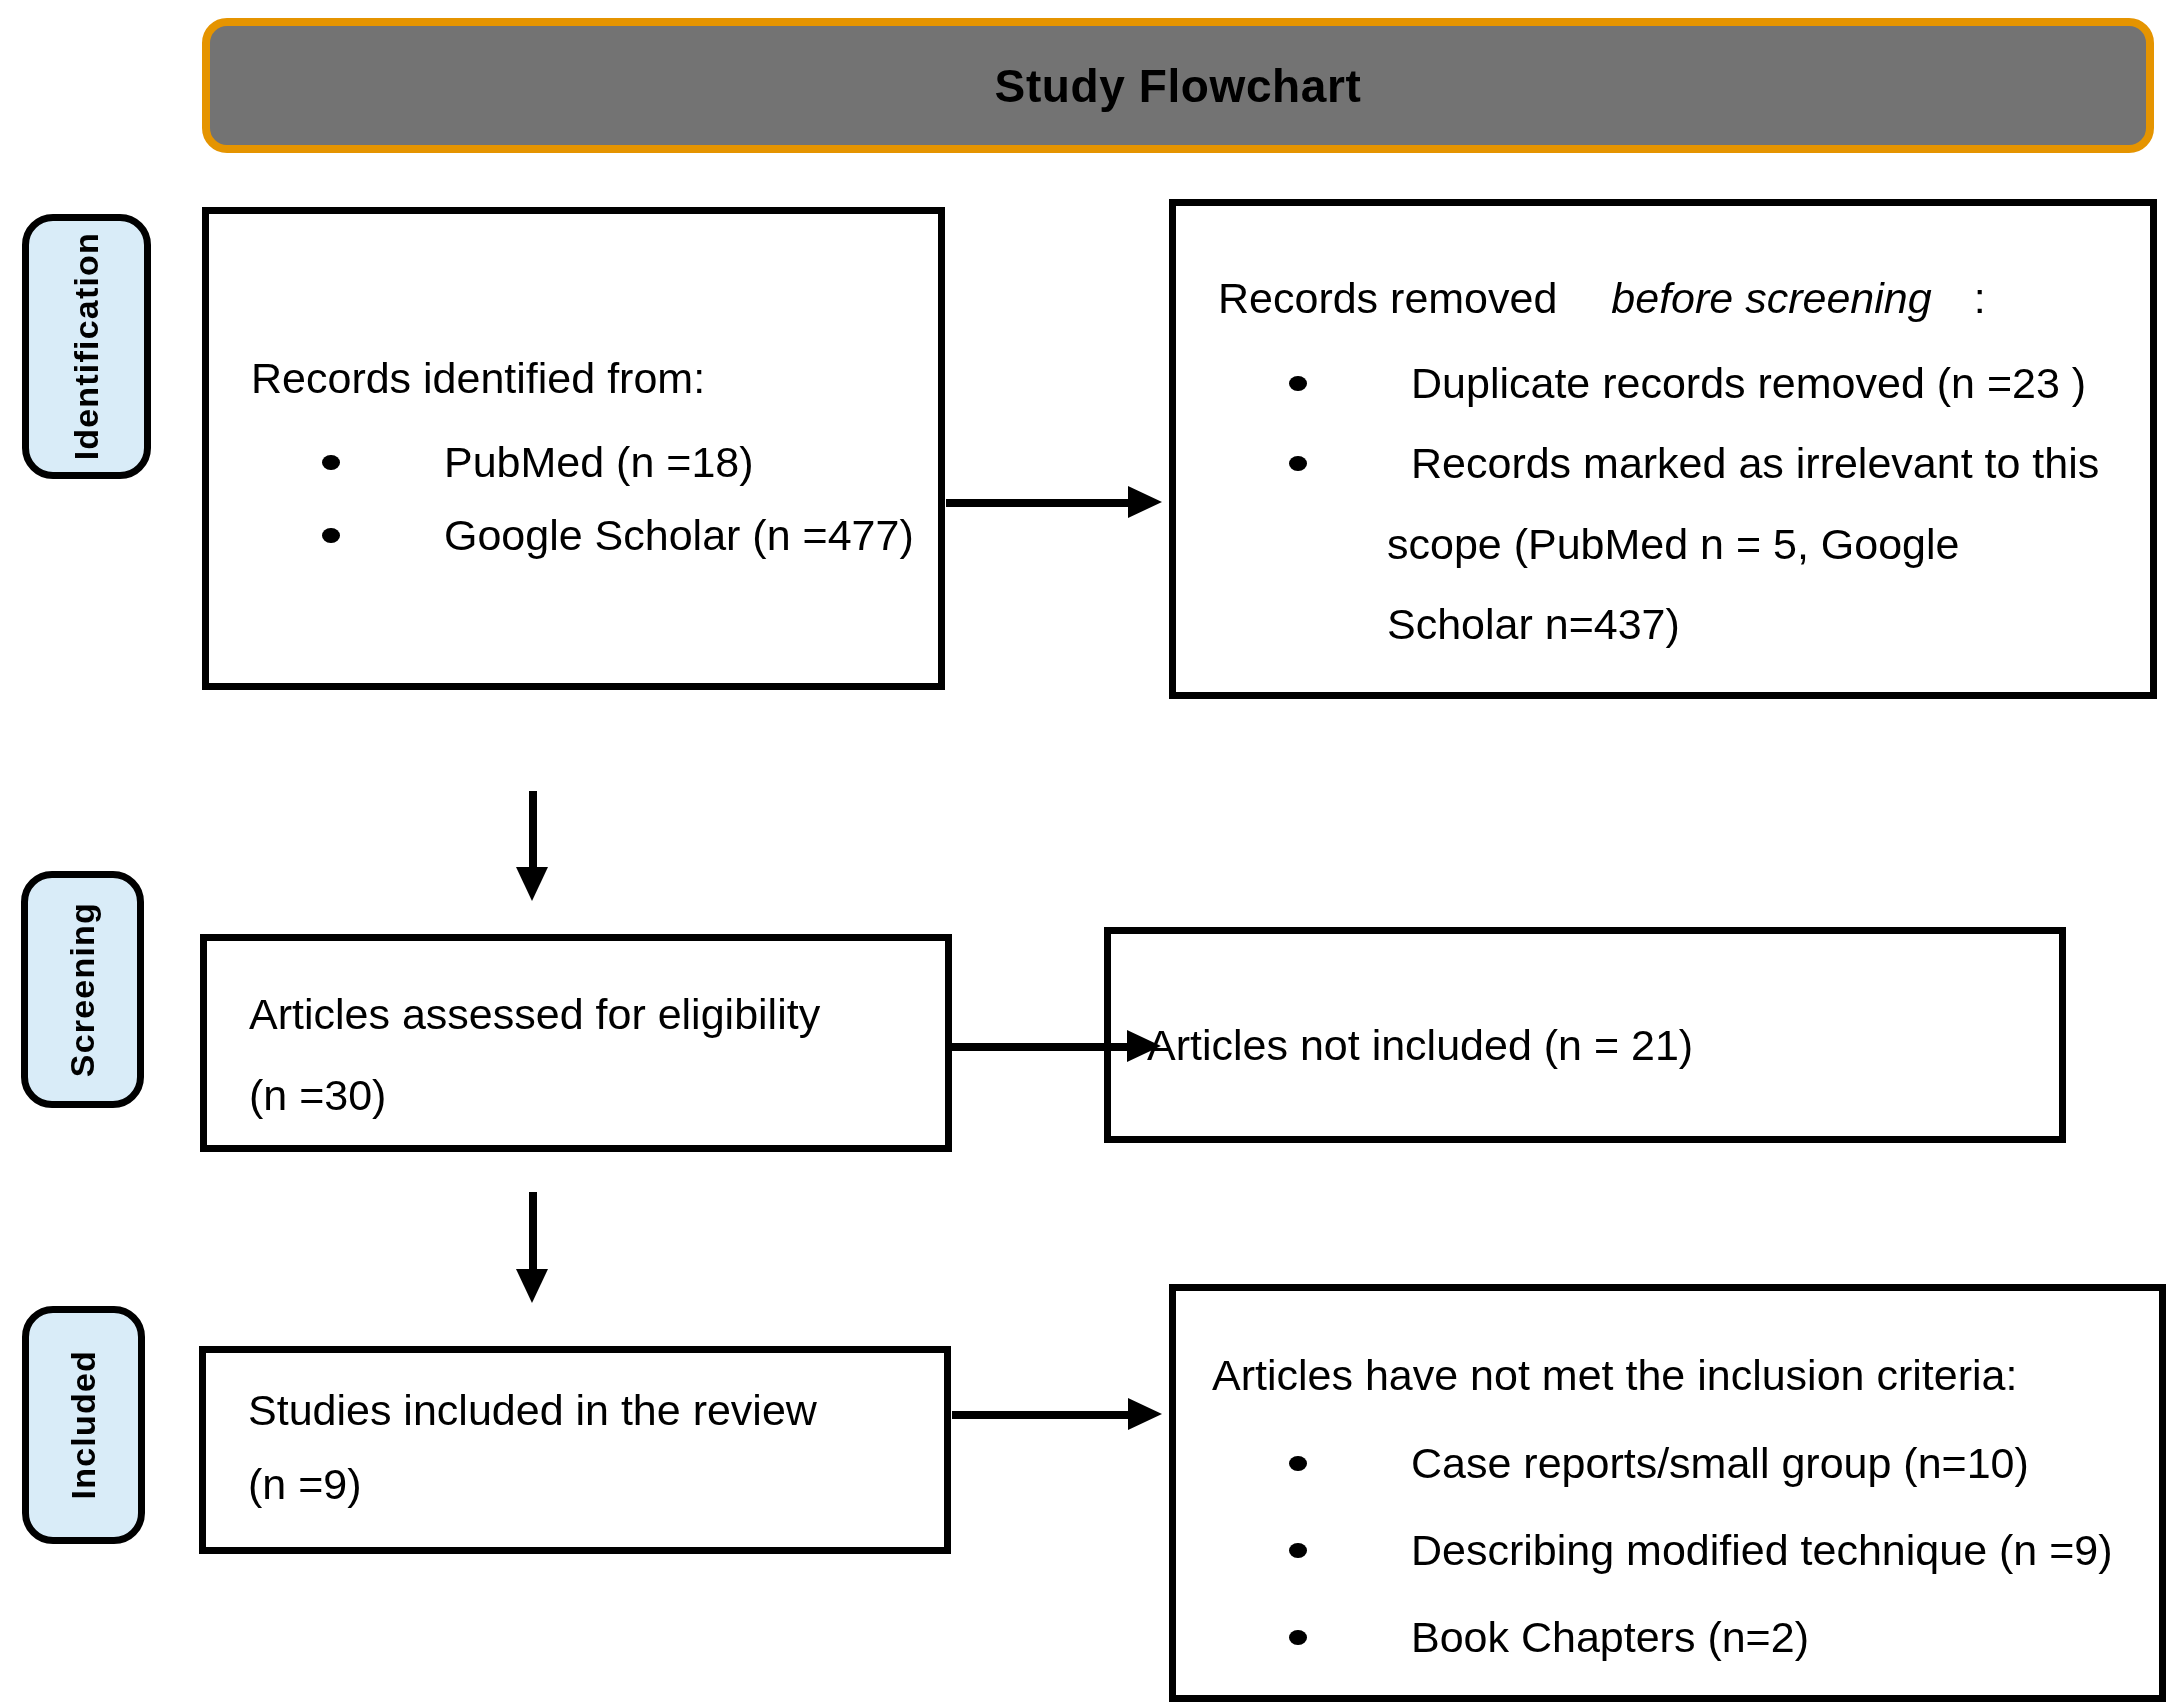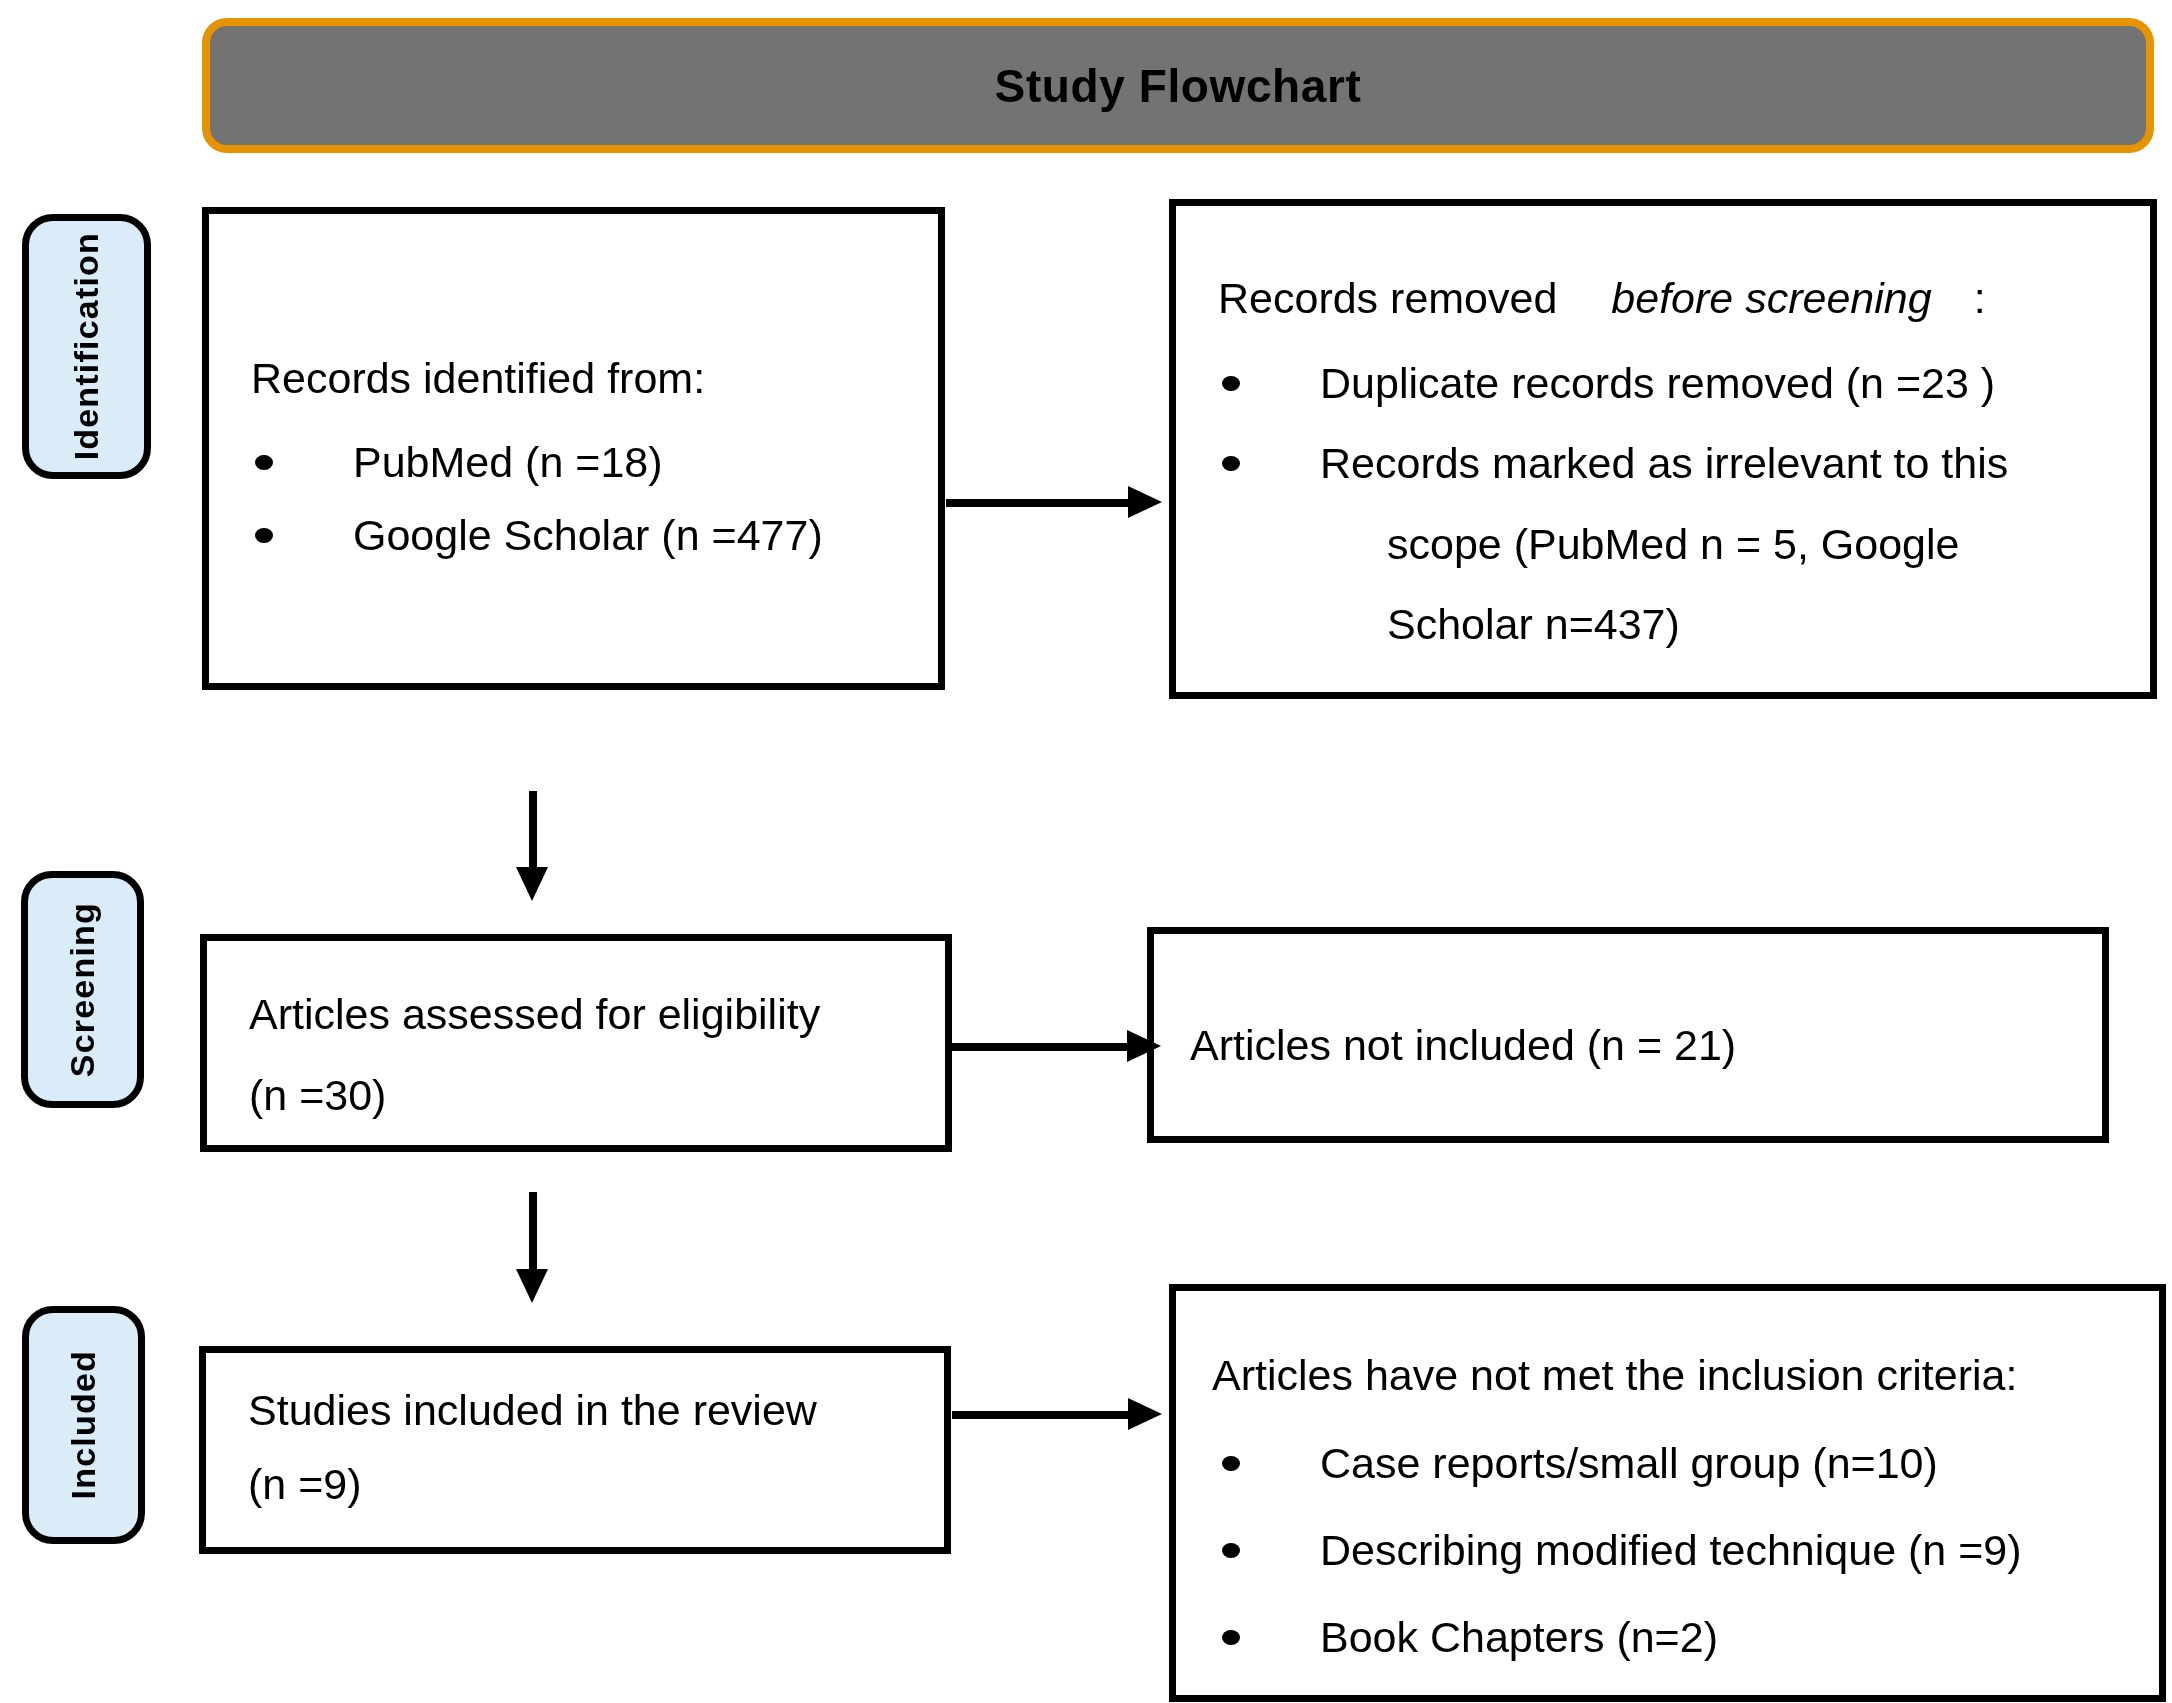--- a/index.html
+++ b/index.html
@@ -50,35 +50,35 @@
 
   
   .fbox {
     position: absolute;
     background: #ffffff;
     border: 7.7px solid #000;
   }
   #box-records-identified  { left: 202px;  top: 207px;  width: 743px; height: 483px; }
   #box-records-removed     { left: 1169px; top: 199px;  width: 988px; height: 500px; }
   #box-articles-assessed   { left: 200px;  top: 934px; width: 752px; height: 218px; }
-  #box-articles-not-included{ left: 1147px; top: 927px; width: 962px; height: 216px; }
+  #box-articles-not-included{ left: 1104px; top: 927px; width: 962px; height: 216px; }
   #box-studies-included    { left: 199px;  top: 1346px; width: 752px; height: 208px; }
   #box-not-met-criteria    { left: 1169px; top: 1284px; width: 997px; height: 418px; }
 
   .line {
     position: absolute;
     left: 0; right: 0;
     height: 59px;
     display: flex; align-items: center;
     font-size: 43px;
     white-space: pre;
   }
   .pad-70 { padding-left: 42px; gap: 42px; }
   .pad-60 { padding-left: 36px; }
-  .bullet-line { padding-left: 46px; }
+  .bullet-line { padding-left: 113px; gap: 24px; }
   .cont-line { padding-left: 211px; }
   .dot {
     flex: 0 0 auto;
     width: 18px; height: 15.4px;
     background: #000;
     border-radius: 50%;
     margin-right: 80px;
   }
   .it { font-style: italic; }
 

